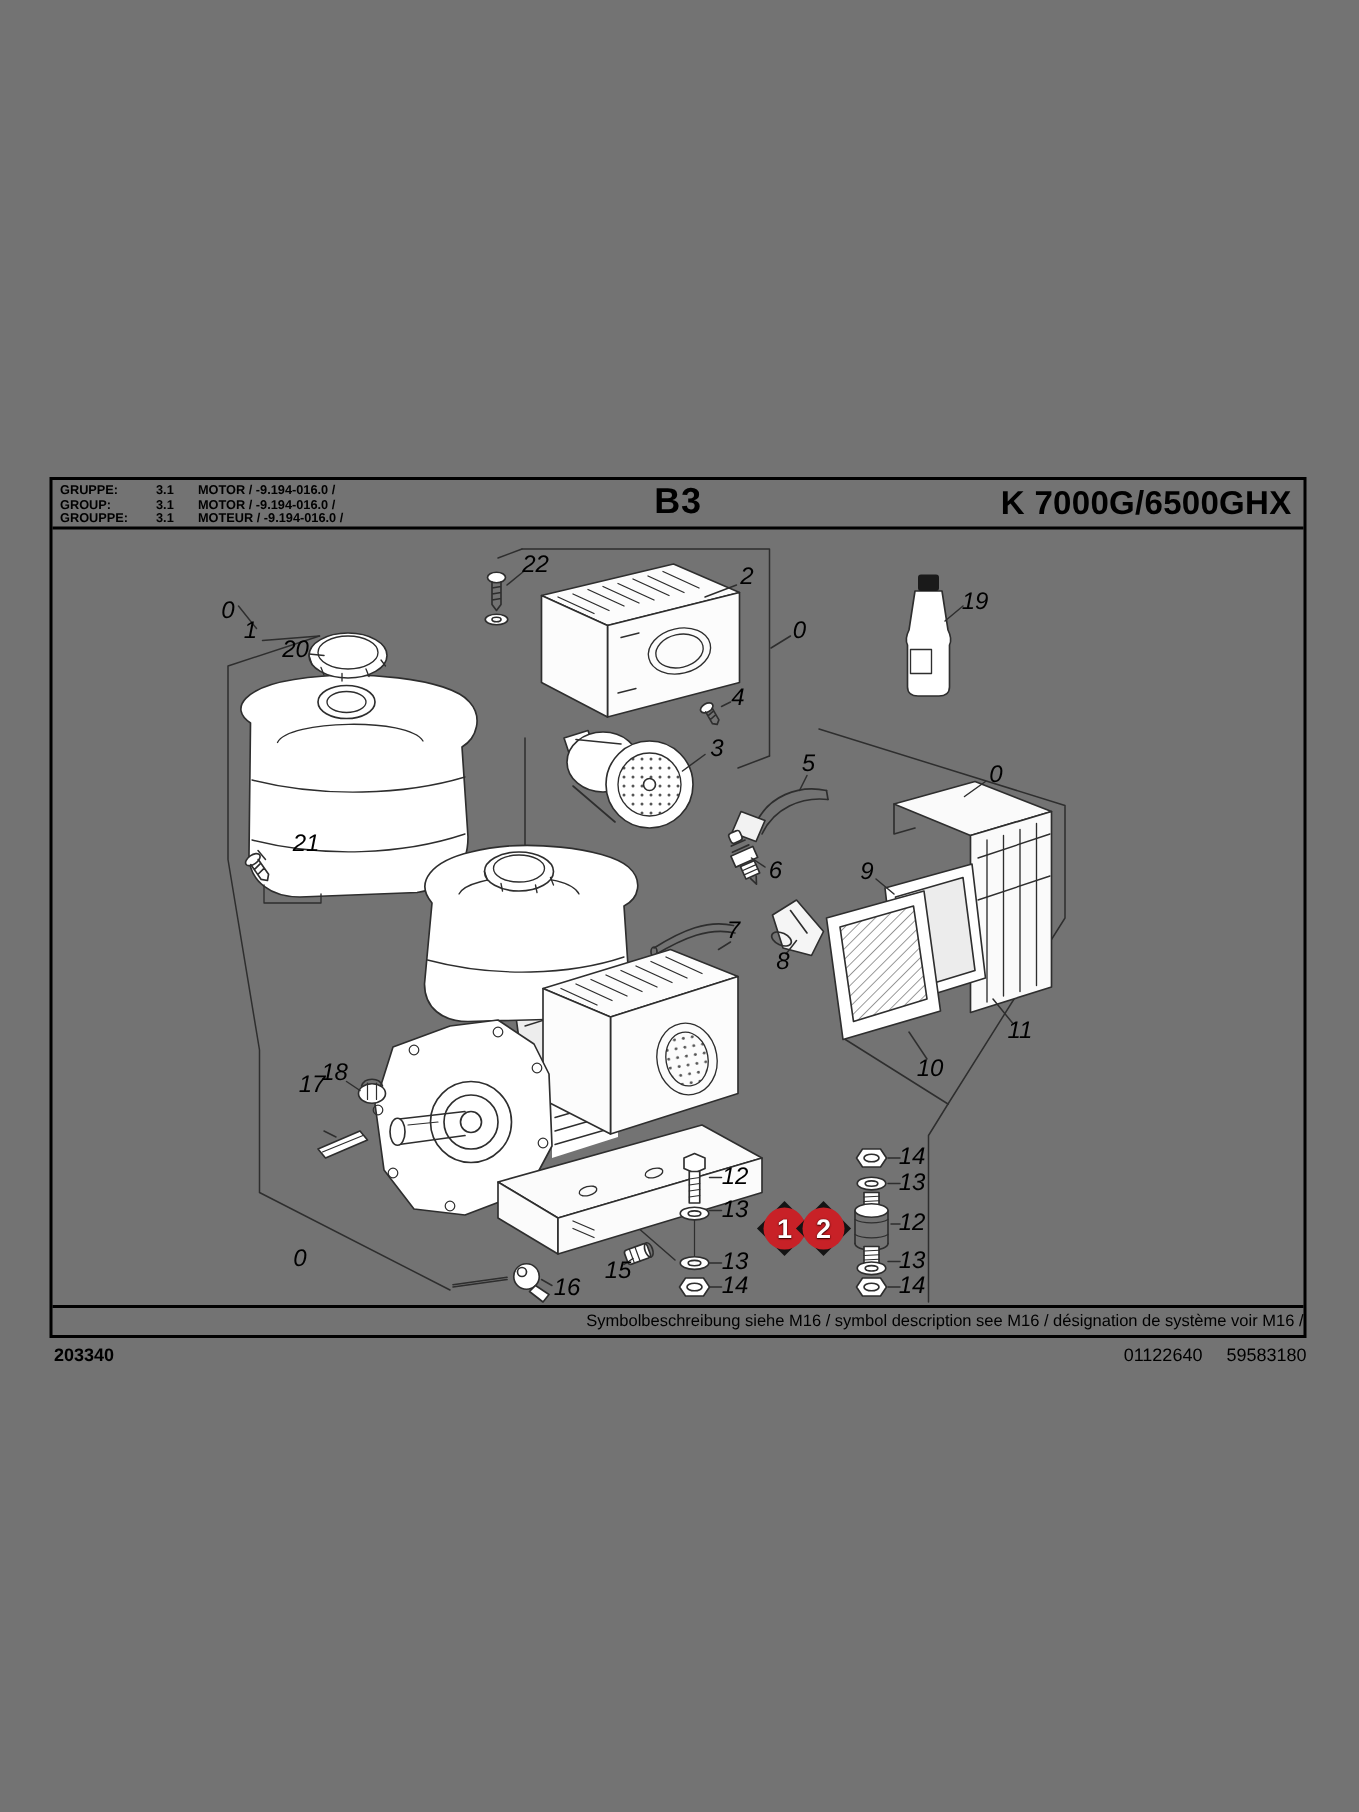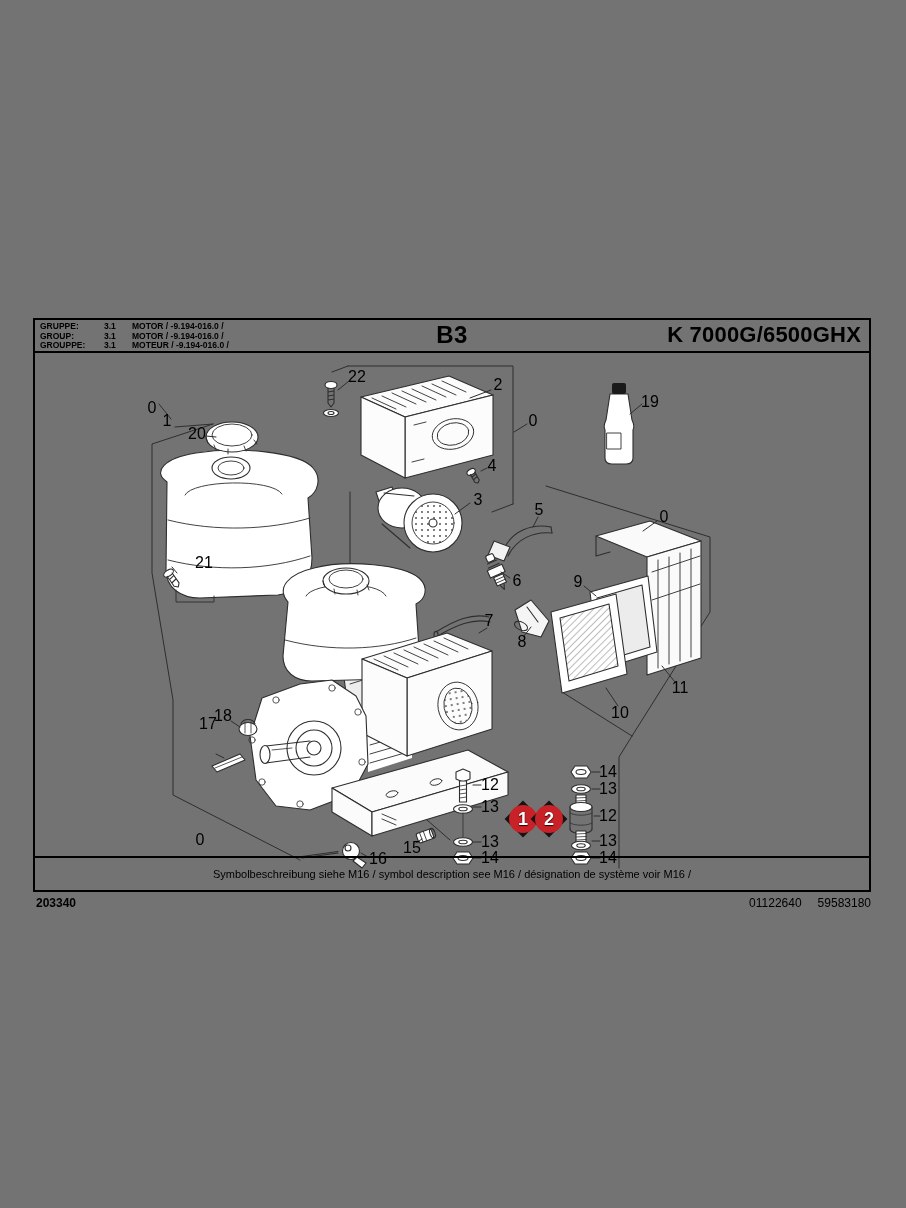--- a/index.html
+++ b/index.html
@@ -3,41 +3,41 @@
 <meta charset="utf-8">
 <style>
   html,body{margin:0;padding:0;background:#ffffff;}
   #page{position:relative;width:906px;height:1208px;background:#737373;overflow:hidden;
         font-family:"Liberation Sans",sans-serif;color:#000;}
   
   #doc-frame{position:absolute;left:33px;top:318px;width:838px;height:574px;
              border:2px solid #000;box-sizing:border-box;}
   #header-band{position:absolute;left:0;top:0;width:100%;height:33px;
                border-bottom:2px solid #000;box-sizing:border-box;}
-  #footer-band{position:absolute;left:0;bottom:0;width:100%;height:34px;
+  #footer-band{position:absolute;left:0;bottom:0;width:100%;height:20px;
                border-top:2px solid #000;box-sizing:border-box;
-               display:flex;align-items:center;justify-content:center;
+               display:flex;align-items:center;justify-content:flex-end;
                font-size:11px;}
   
   #header-rows{position:absolute;left:5px;top:2px;display:grid;
                grid-template-columns:60px 24px auto;column-gap:4px;
                font-size:8.5px;font-weight:bold;line-height:9.6px;white-space:nowrap;}
   #sheet-code{position:absolute;left:50%;top:50%;transform:translate(-50%,-54%);
               font-size:24px;font-weight:bold;letter-spacing:0.5px;}
   #model-code{position:absolute;right:8px;top:50%;transform:translateY(-52%);
               font-size:22px;font-weight:bold;letter-spacing:0.2px;}
   
   #codes-row{position:absolute;left:33px;top:896px;width:838px;display:flex;
              font-size:12px;}
   #code-left{margin-left:3px;font-weight:bold;}
   #codes-right{margin-left:auto;display:flex;gap:16px;margin-right:0;}
   
   #art{position:absolute;left:0;top:0;width:906px;height:1208px;}
   #callout-layer .callout{position:absolute;transform:translate(-50%,-50%);
-      font-size:16px;font-weight:400;color:#000;white-space:nowrap;}
+      font-size:16px;font-weight:400;color:#000;white-space:nowrap;font-style:italic;}
   
   .badge{position:absolute;width:36px;height:36px;transform:translate(-50%,-50%);}
   .badge .diamond{position:absolute;left:5px;top:5px;width:26px;height:26px;
       transform:rotate(45deg);}
   .badge .circle{position:absolute;left:4px;top:4px;width:28px;height:28px;
       border-radius:50%;display:flex;align-items:center;justify-content:center;
       color:#fff;font-size:18px;font-weight:bold;
       text-shadow:0 0 1px #400, 0 1px 1px #300;}
 </style>
 </head>

